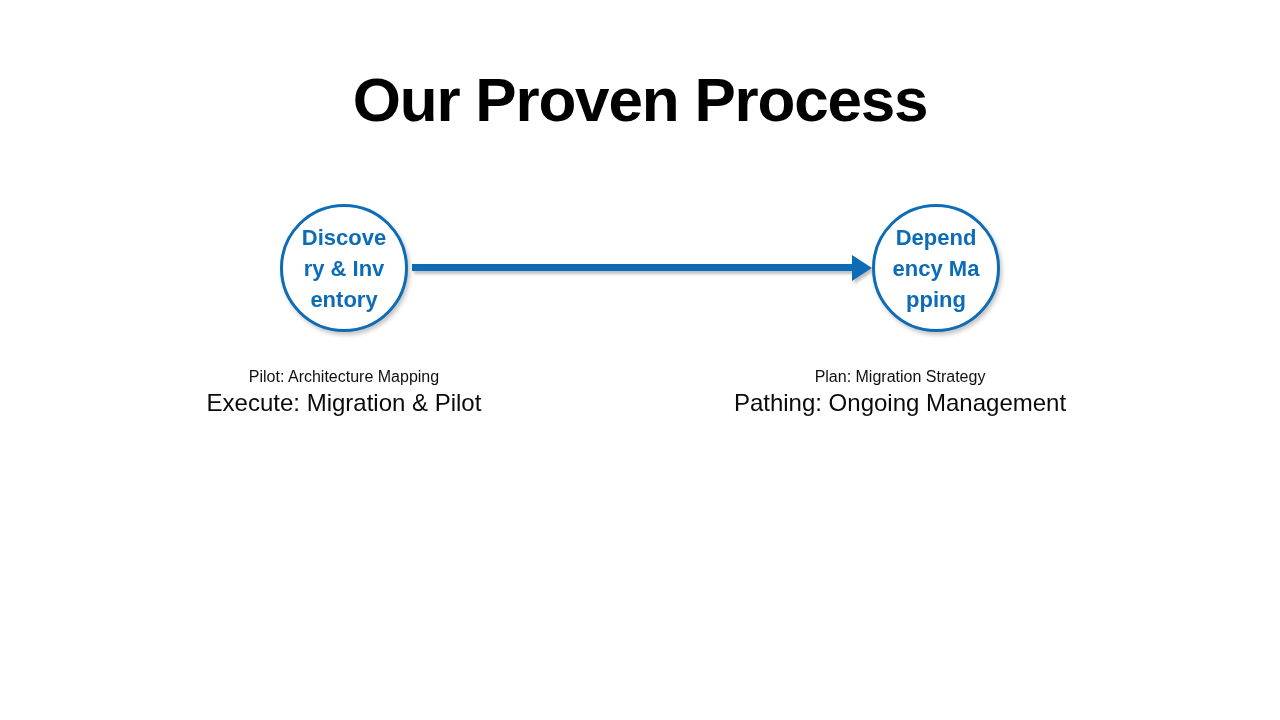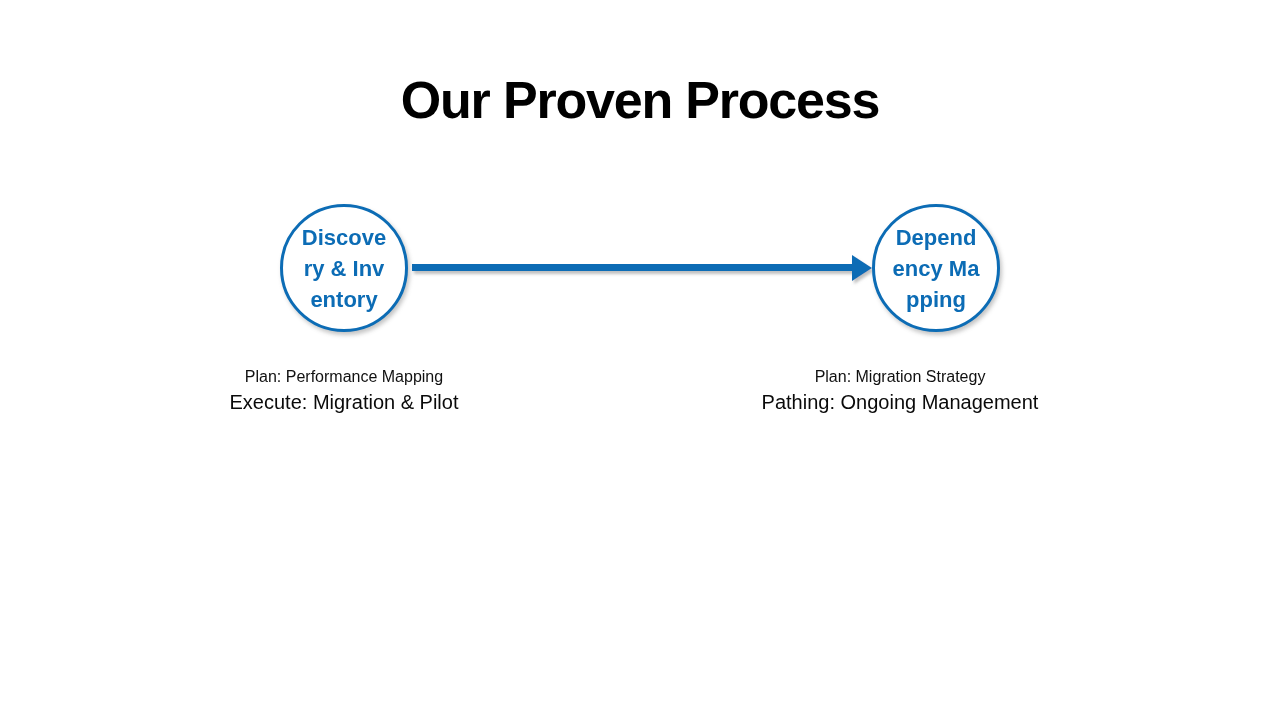--- a/index.html
+++ b/index.html
@@ -23,21 +23,21 @@
     background: #ffffff;
   }
 
   
   .title {
     position: absolute;
     left: 0;
     top: 63px;
     width: 1280px;
     text-align: center;
-    font-size: 52px;
+    font-size: 62px;
     font-weight: 700;
     letter-spacing: -1.2px;
     color: #000000;
     line-height: 74px;
     white-space: nowrap;
   }
 
   
   .flow {
     position: absolute;
@@ -92,21 +92,21 @@
     text-align: center;
     color: #0d0d0d;
   }
   .caption .plan-line {
     font-size: 16px;
     line-height: 23px;
     color: #101010;
     white-space: nowrap;
   }
   .caption .detail-line {
-    font-size: 20px;
+    font-size: 24px;
     line-height: 29px;
     color: #0a0a0a;
     white-space: nowrap;
   }
 
   #caption-1 { left: 144px; top: 365px; width: 400px; }
   #caption-2 { left: 700px; top: 365px; width: 400px; }
 </style>
 </head>
 <body>
@@ -131,21 +131,21 @@
 
     <div class="node" id="node-2">
       <div class="node-label">Dependency Mapping</div>
     </div>
 
     <div class="node" id="node-1">
       <div class="node-label">Discovery &amp; Inventory</div>
     </div>
 
     <div class="caption" id="caption-1">
-      <div class="plan-line">Plan: Performance Mapping</div>
+      <div class="plan-line">Pilot: Architecture Mapping</div>
       <div class="detail-line">Execute: Migration &amp; Pilot</div>
     </div>
 
     <div class="caption" id="caption-2">
       <div class="plan-line">Plan: Migration Strategy</div>
       <div class="detail-line">Pathing: Ongoing Management</div>
     </div>
 
   </div>
 </div>

